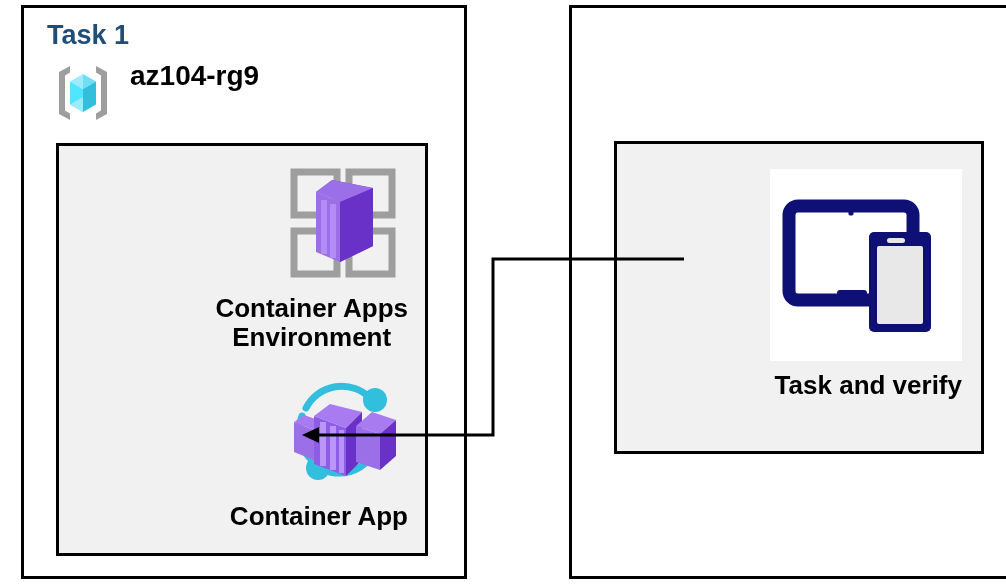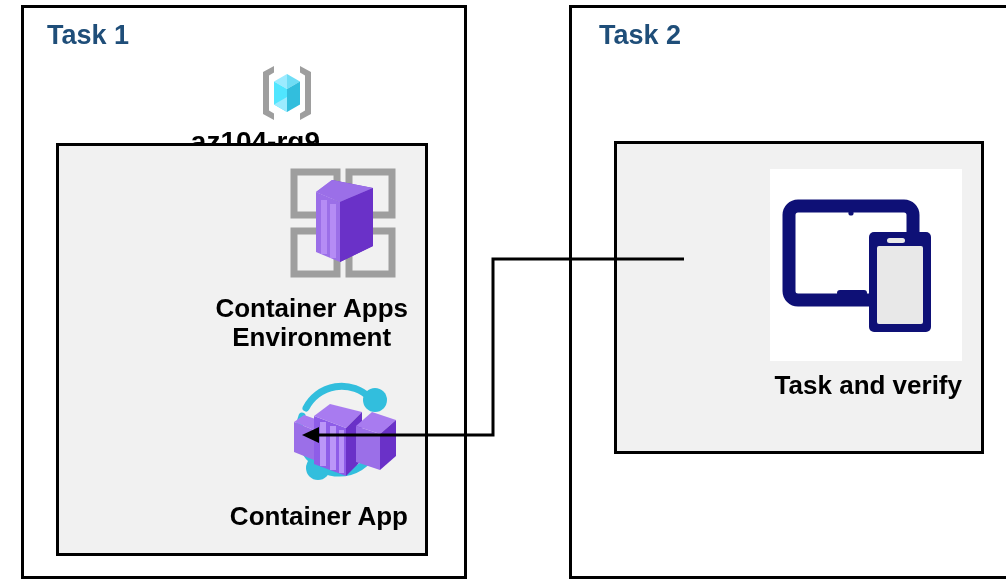--- a/index.html
+++ b/index.html
@@ -43,22 +43,21 @@
   #task2-title { left: 583px; top: 20px; }
 
   
   #rg-group {
     position: absolute;
     left: 34px;
     top: 60px;
     width: 270px;
     height: 78px;
     display: flex;
-    align-items: flex-end;
-    flex-direction: column;
+    align-items: flex-start;
   }
   #rg-icon { width: 66px; height: 66px; flex: 0 0 auto; }
   #rg-label {
     margin-left: 14px;
     font-size: 28px;
     font-weight: bold;
     color: #000000;
     white-space: nowrap;
   }
 
@@ -205,21 +204,20 @@
         <path d="M78 48 L78 84 L102 92 L102 56 Z" fill="#9B6FE8"></path>
         <path d="M78 48 L102 56 L118 42 L94 34 Z" fill="#A87BF0"></path>
         <path d="M102 56 L102 92 L118 78 L118 42 Z" fill="#6A31C8"></path>
       </svg>
     </span>
     <span class="node-label">Container App</span>
   </div>
 
   <div class="task-panel" id="task2-panel"></div>
 
-  <div class="task-title" id="task2-title">Task 2</div>
 
   <div class="inner-box" id="test-box"></div>
 
   <div class="node" id="test-node">
     <span class="icon-backdrop">
       <span>
         <svg class="icon-svg" width="170" height="150" viewBox="0 0 170 150" aria-hidden="true">
 
           <rect x="8" y="16" width="124" height="94" rx="9" ry="9" fill="#ffffff" stroke="#0E1076" stroke-width="13"></rect>
 

